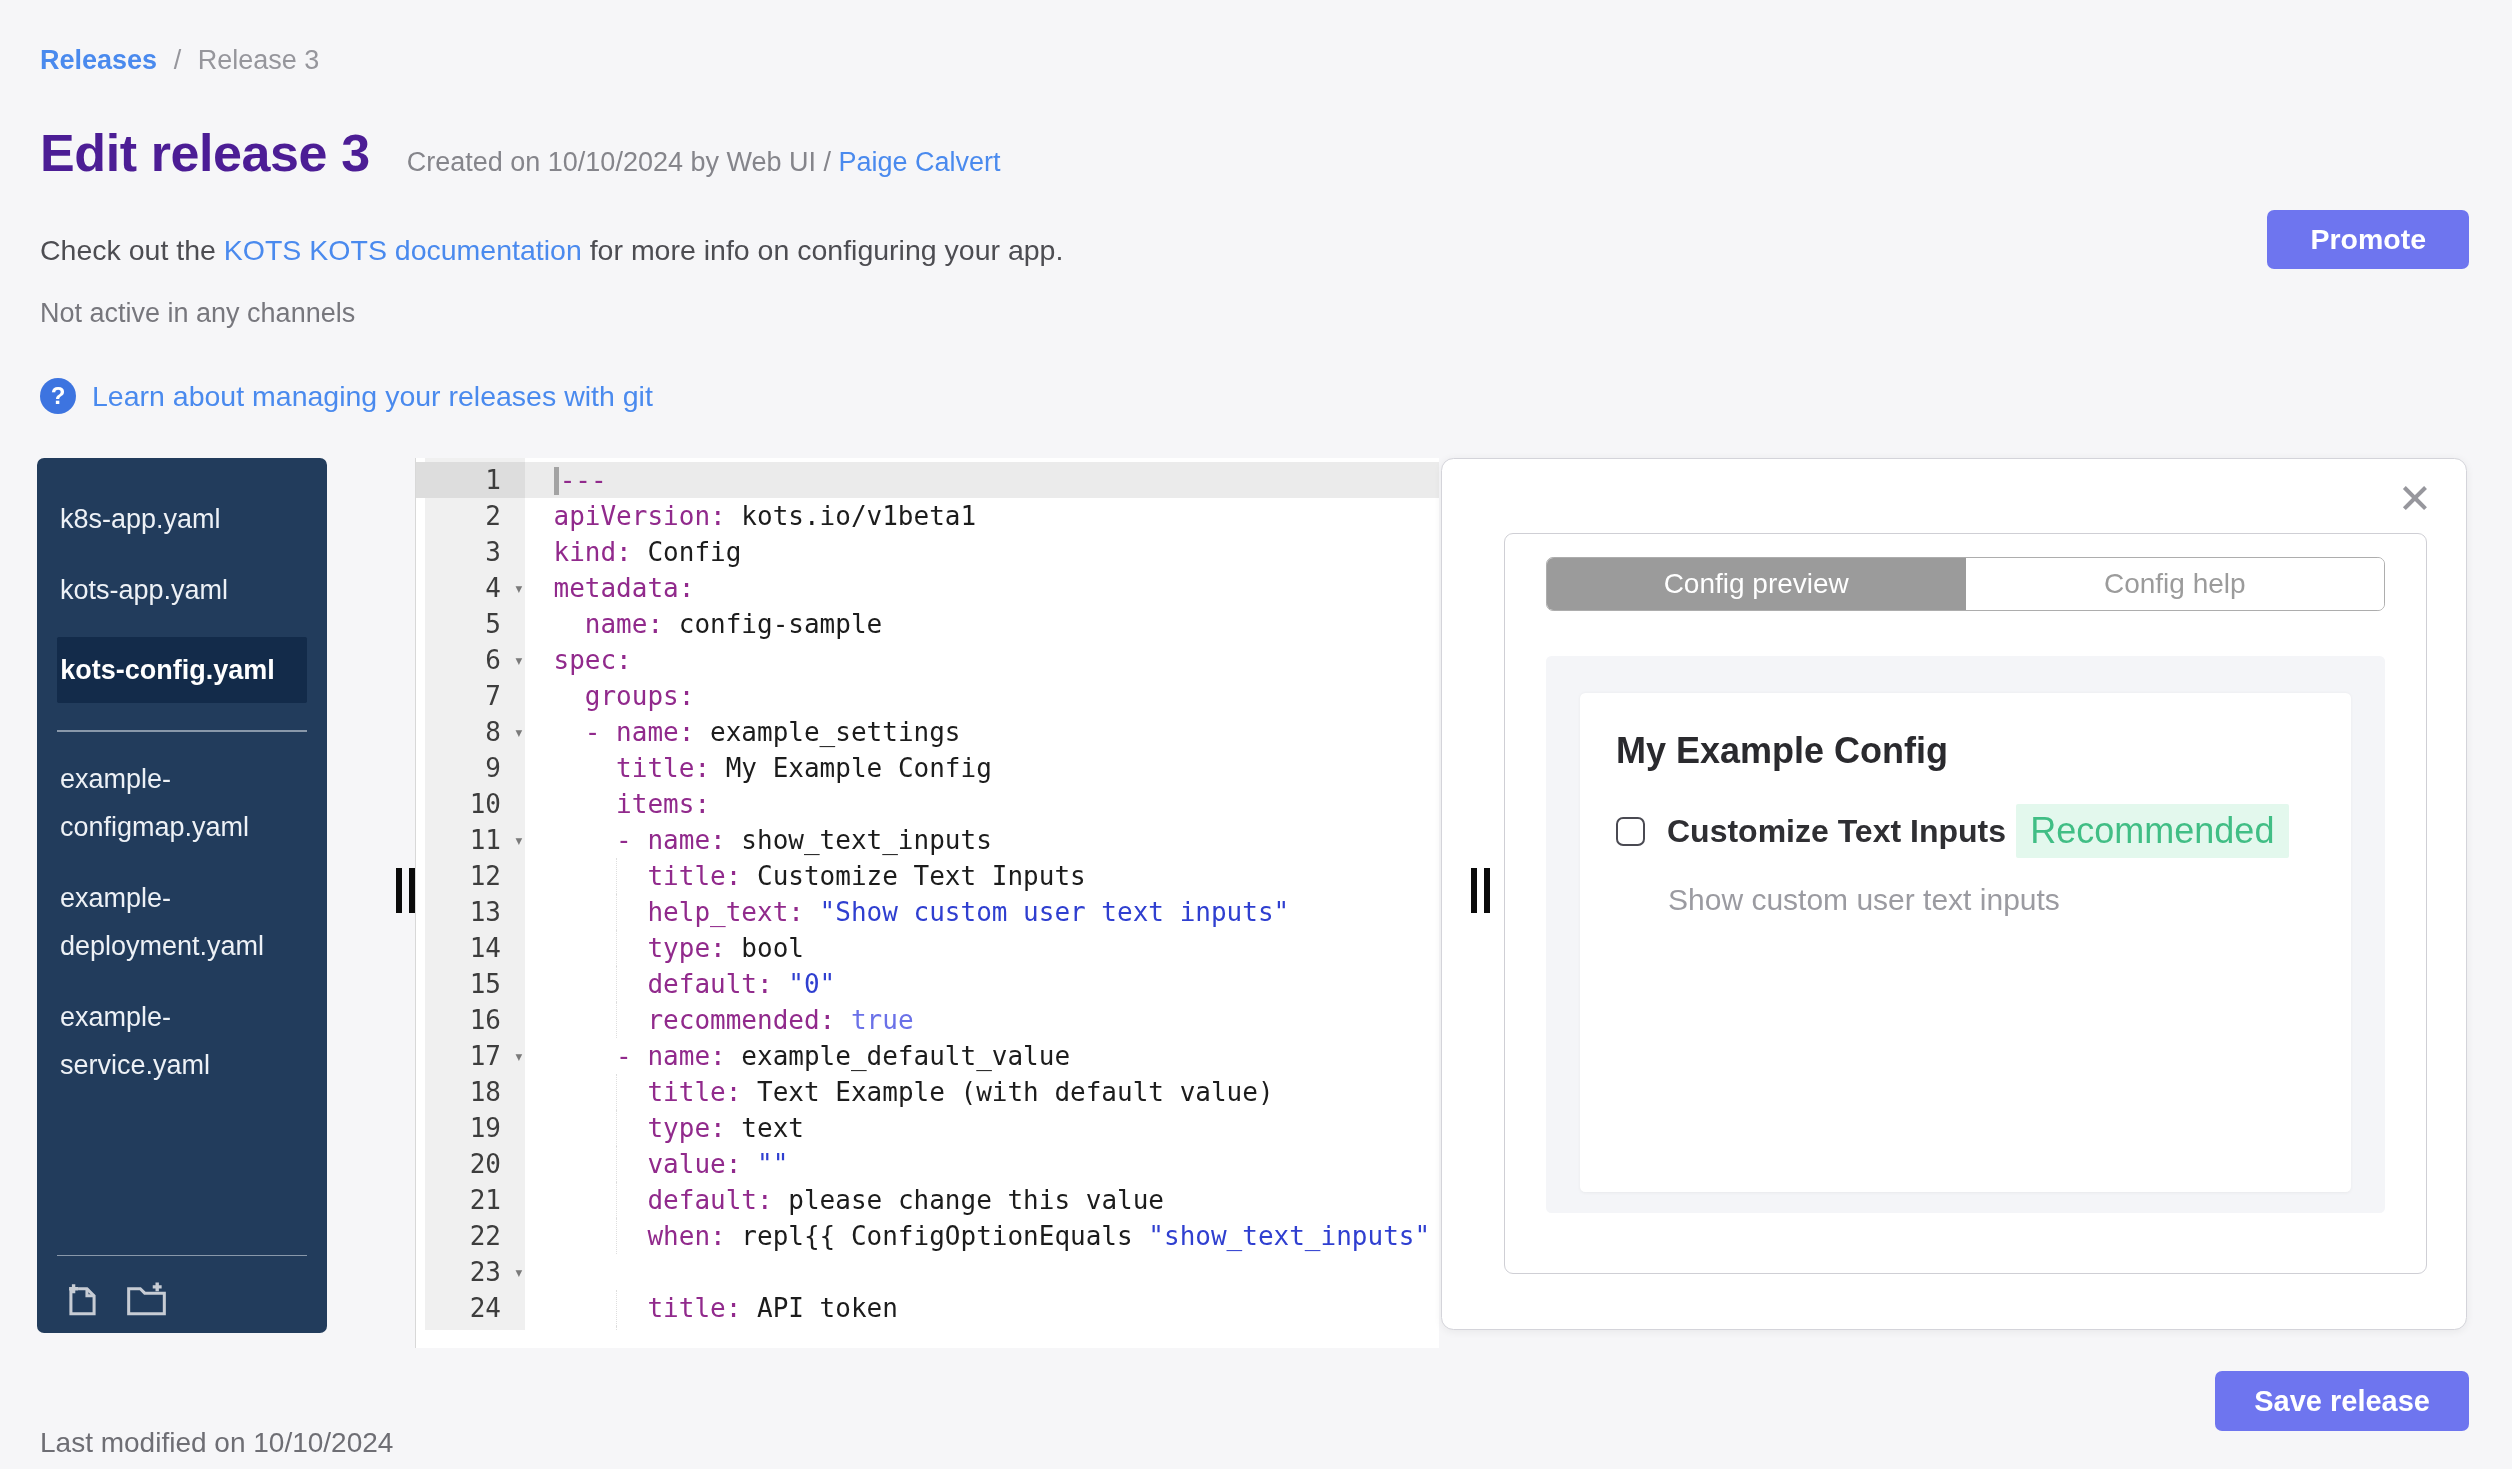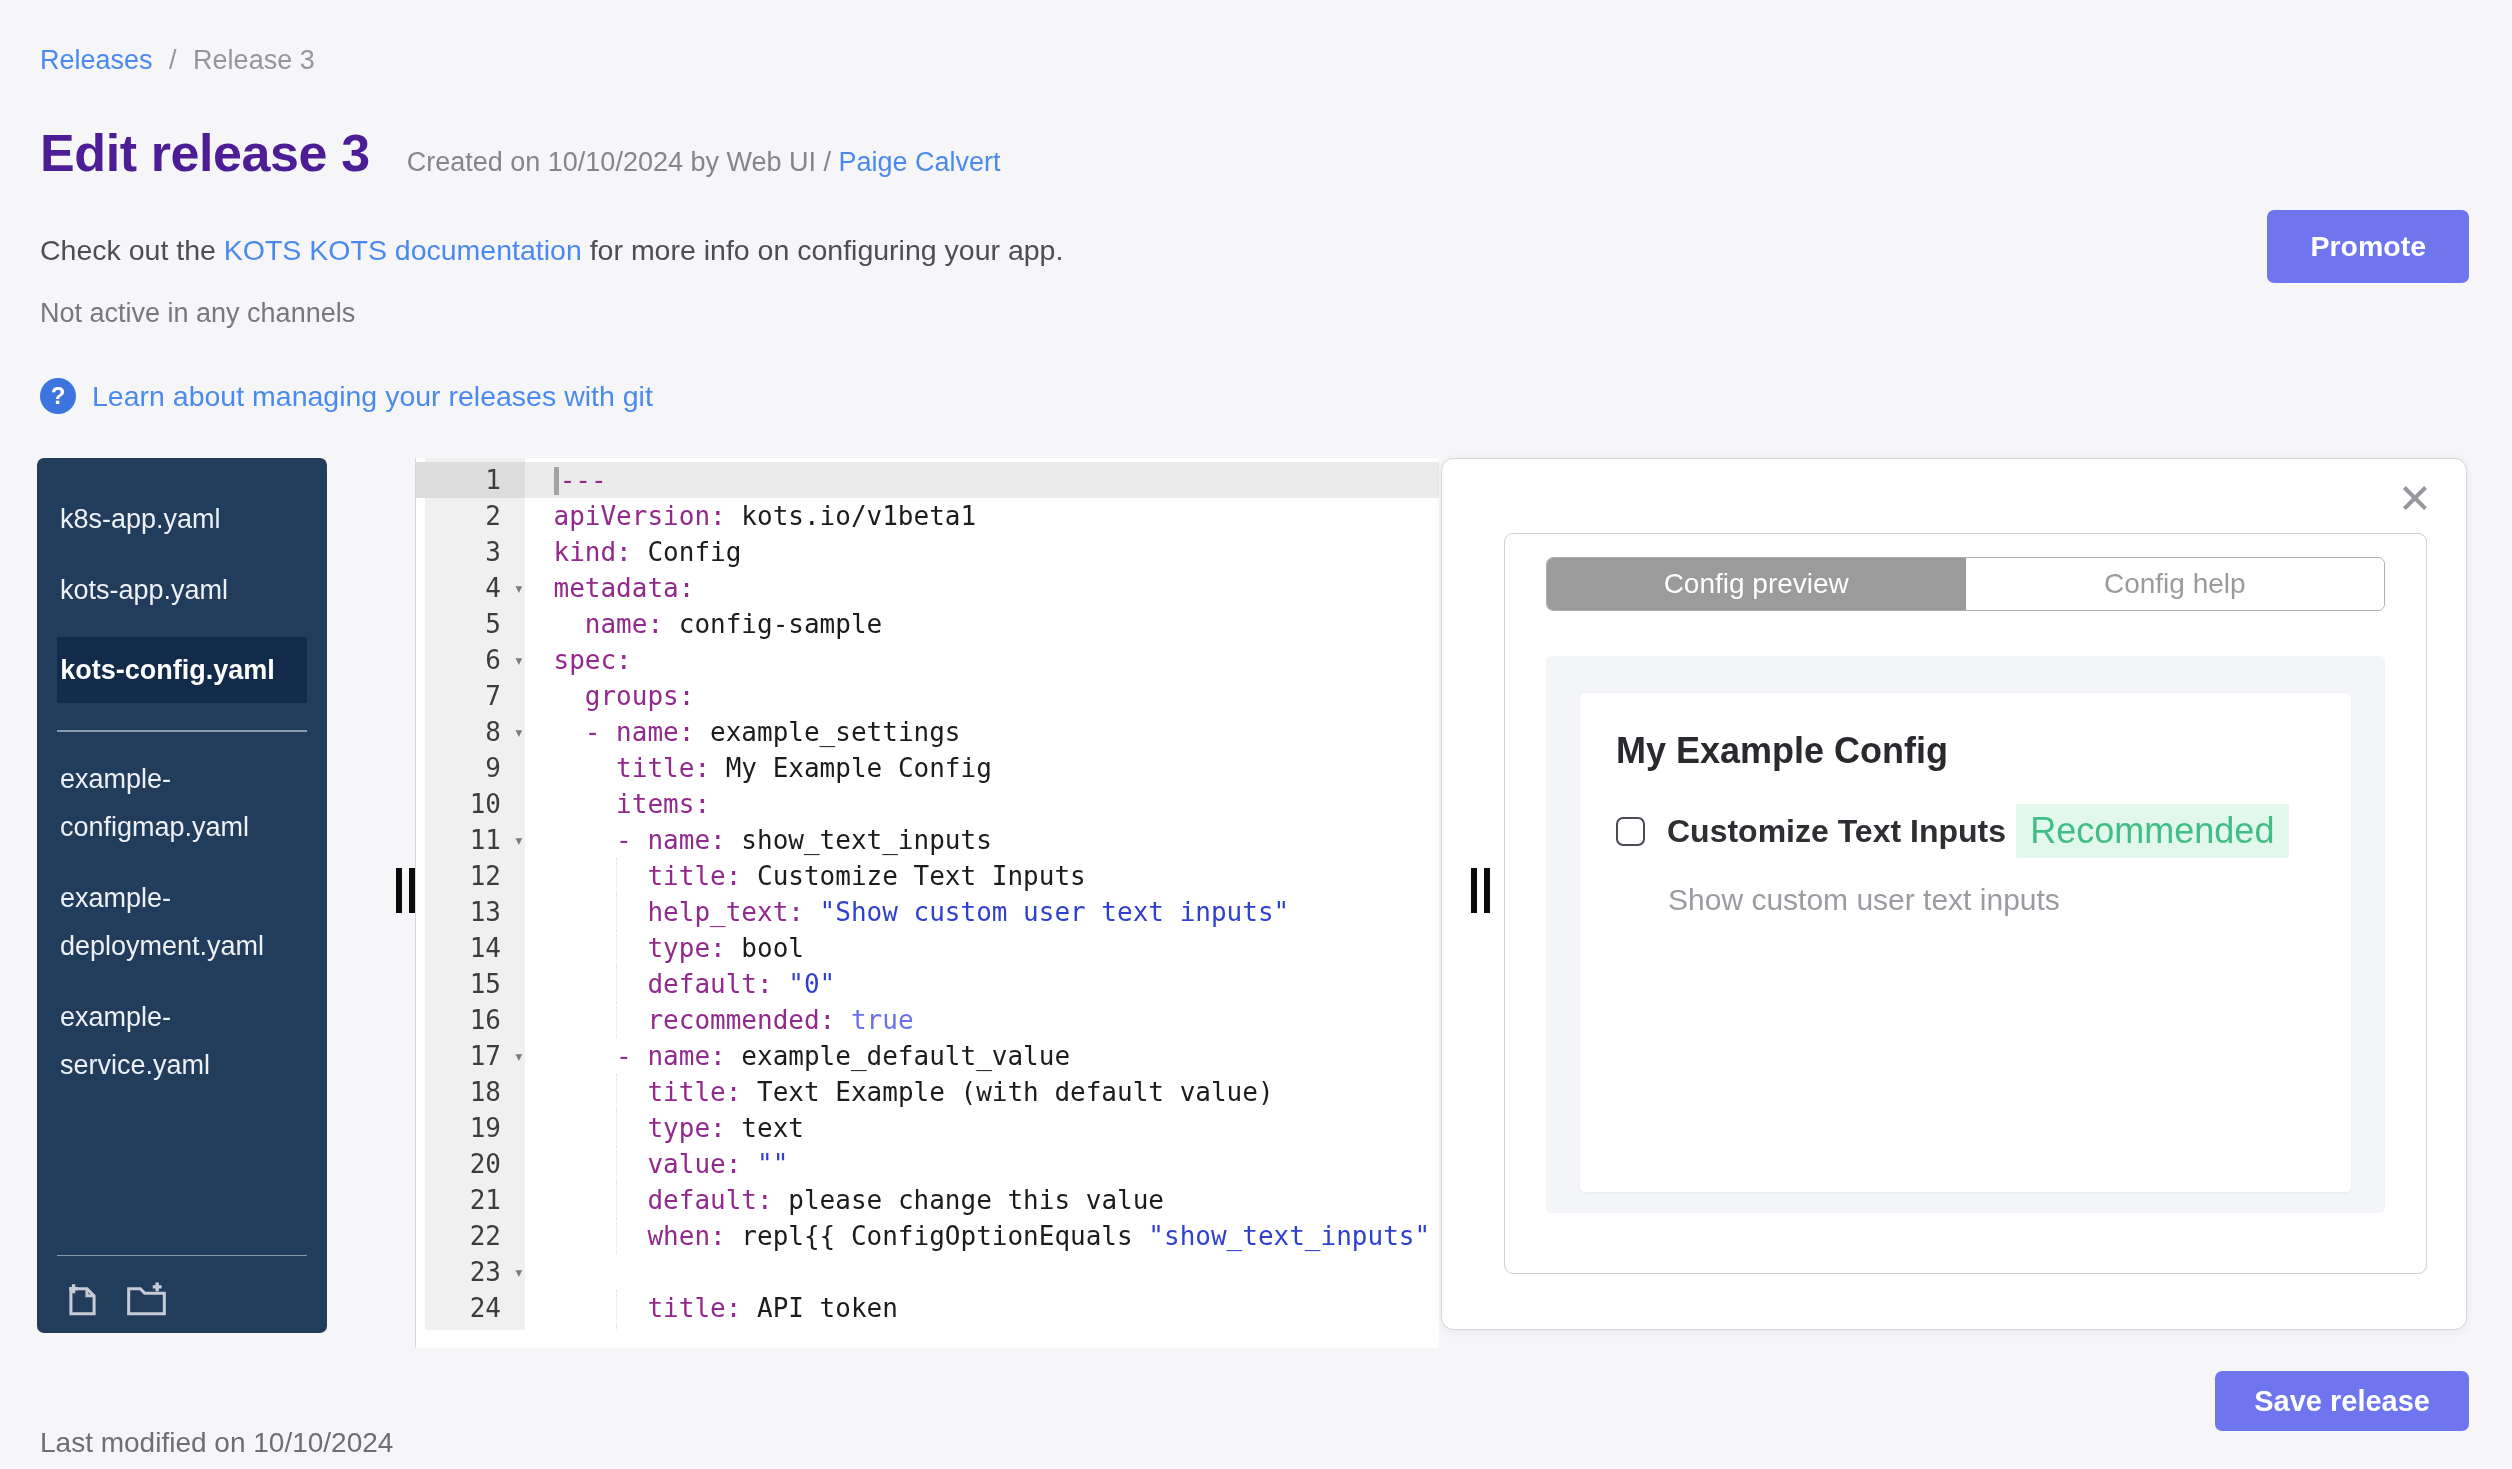--- a/index.html
+++ b/index.html
@@ -7,30 +7,30 @@
     width:2512px;height:1469px;position:relative;overflow:hidden;
     background:var(--page-bg,#F6F6F8);
     font-family:"Liberation Sans",sans-serif;
     -webkit-font-smoothing:antialiased;
   }
   a{text-decoration:none;cursor:pointer;}
   .link{color:var(--link,#4A8AEE);}
 
   
   .breadcrumb{position:absolute;left:40px;top:45px;font-size:27px;}
-  .breadcrumb .crumb-link{color:var(--link,#4A8AEE);font-weight:400;}
+  .breadcrumb .crumb-link{color:var(--link,#4A8AEE);font-weight:700;}
   .breadcrumb .sep,.breadcrumb .current{color:#96969C;margin-left:9px;}
   .breadcrumb .current{margin-left:9px;}
 
   .title-row{position:absolute;left:40px;top:123px;right:285px;display:flex;align-items:baseline;gap:37px;}
   h1.page-title{margin:0;font-size:52px;font-weight:700;color:#4c1d95;letter-spacing:-0.4px;}
   .created-meta{font-size:27px;color:#85858B;}
   .created-meta a{color:var(--link,#4A8AEE);}
 
-  .promote-btn{position:absolute;top:210px;right:43px;height:73px;padding:0 43px;
+  .promote-btn{position:absolute;top:210px;right:43px;height:59px;padding:0 43px;
     background:var(--accent,#6E75EF);color:#fff;font-size:28.5px;font-weight:700;
     border:none;border-radius:7.1px;font-family:inherit;cursor:pointer;}
 
   .doc-line{position:absolute;left:40px;top:234px;font-size:28.5px;color:#4D4D52;}
   .channel-status{position:absolute;left:40px;top:298px;font-size:27px;color:#77777D;}
 
   .git-row{position:absolute;left:40px;top:378px;display:flex;align-items:center;gap:16px;}
   .help-circle{width:36px;height:36px;border-radius:50%;background:#3D74E0;color:#fff;
     font-size:24px;font-weight:700;display:flex;align-items:center;justify-content:center;}
   .git-link{font-size:28.5px;color:var(--link,#4A8AEE);}

